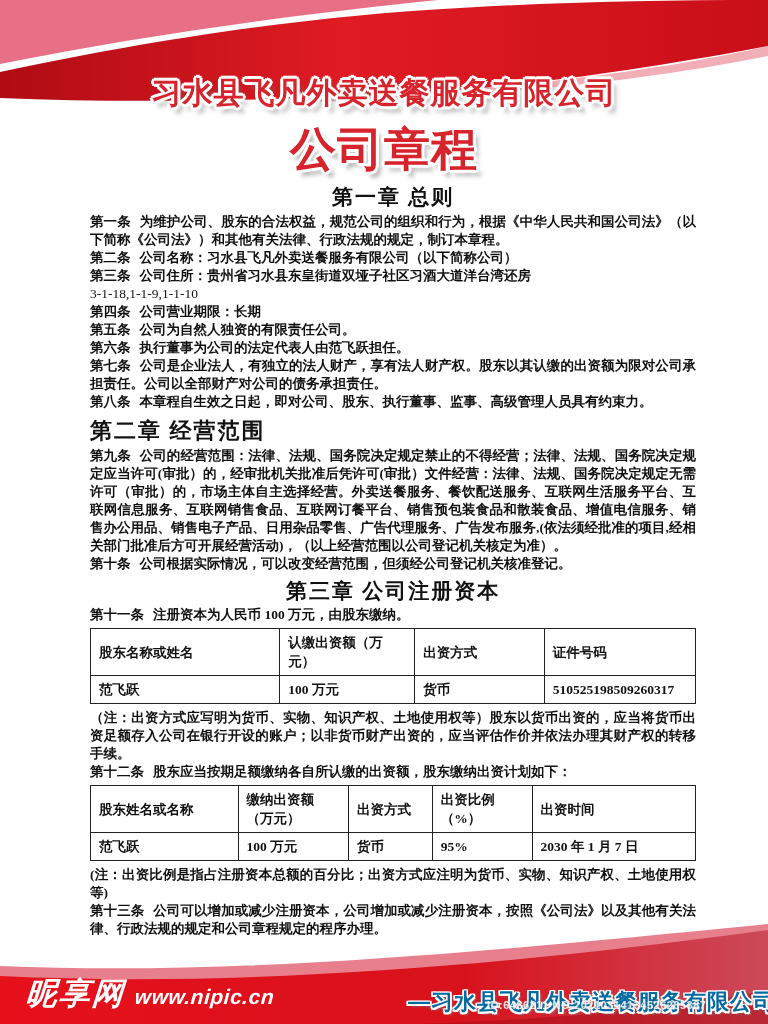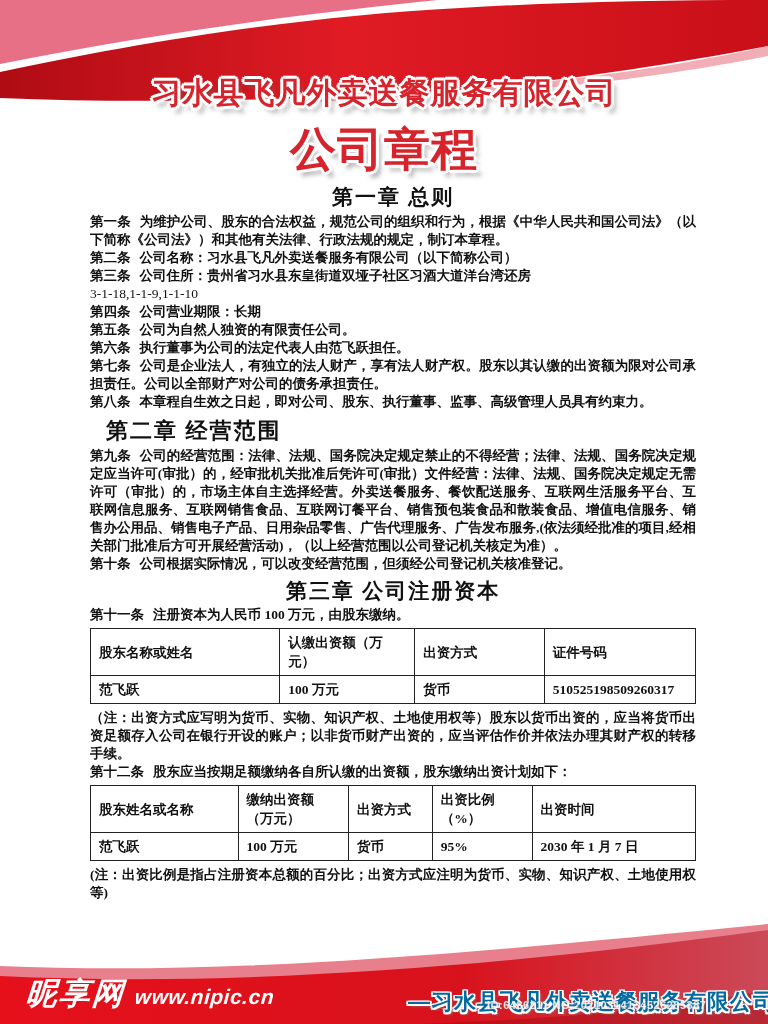--- a/index.html
+++ b/index.html
@@ -11,21 +11,21 @@
   .big-title{font-family:"Liberation Sans","DejaVu Sans",sans-serif;font-weight:900;
     font-size:30px;line-height:58px;color:#d7232b;letter-spacing:1px;white-space:nowrap;
     text-shadow:-2px -2px 0 #fff,2px -2px 0 #fff,-2px 2px 0 #fff,2px 2px 0 #fff,
       0 -3px 0 #fff,0 3px 0 #fff,-3px 0 0 #fff,3px 0 0 #fff,5px 6px 4px rgba(110,110,110,.5);}
   .big-title.sub{font-size:46px;line-height:54px;}
   .content{position:relative;z-index:2;padding:0 72px 0 90px;font-size:13.5px;line-height:18px;
     font-weight:700;text-align:justify;}
   .content p{margin:0;}
   h2{margin:0;color:#111;}
   .ch-center{font-size:21px;font-weight:900;text-align:center;letter-spacing:2px;margin:12px 0 7px;}
-  .ch-left{font-size:22px;font-weight:900;text-align:left;letter-spacing:2px;margin:11px 16px 7px;}
+  .ch-left{font-size:22px;font-weight:900;text-align:left;letter-spacing:2px;margin:11px 0 7px;}
   .ch3{margin:9px 0 6px;}
   .lab{font-weight:900;margin-right:9px;}
   .plain{font-weight:400;font-family:"Liberation Serif","DejaVu Serif",serif;}
   .u{text-underline-offset:3px;}
   table{border-collapse:collapse;width:100%;margin:4px 0 5px;table-layout:fixed;}
   th,td{border:1.6px solid #222;padding:4px 8px;font-size:13.5px;line-height:19px;text-align:left;}
   th{font-weight:900;vertical-align:middle;}
   td{font-weight:700;vertical-align:top;}
   .t1 .c1{width:32%}.t1 .c2{width:22%}.t1 .c3{width:21%}.t1 .c4{width:25%}
   .t2 .c1{width:25%}.t2 .c2{width:18%}.t2 .c3{width:13%}.t2 .c4{width:16%}.t2 .c5{width:28%}
@@ -130,20 +130,21 @@
         <td>100 万元</td>
         <td>货币</td>
         <td>95%</td>
         <td>2030 年 1 月 7 日</td>
       </tr>
     </tbody>
       </table>
 
     <p class="art"><span>(注：出资比例是指占注册资本总额的百分比；出资方式应注明为货币、实物、知识产权、土地使用权等)</span></p>
 
+    <p class="art"><span class="lab">第十三条</span><span>公司可以增加或减少注册资本，公司增加或减少注册资本，按照《公司法》以及其他有关法律、行政法规的规定和公司章程规定的程序办理。</span></p>
 
   </div>
 
   <svg class="footer-wave" width="768" height="100" viewBox="0 0 768 100">
     <defs>
       <linearGradient id="grFoot" x1="0" y1="0" x2="1" y2="0">
         <stop offset="0" stop-color="#e6101b"></stop>
         <stop offset="0.6" stop-color="#d8121c"></stop>
         <stop offset="1" stop-color="#cb4a59"></stop>
       </linearGradient>

